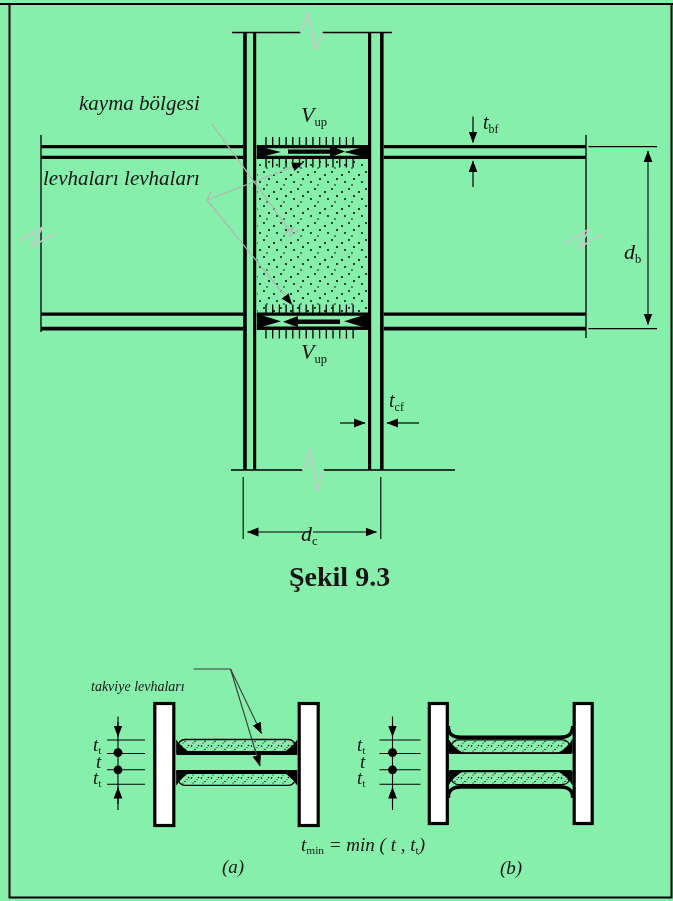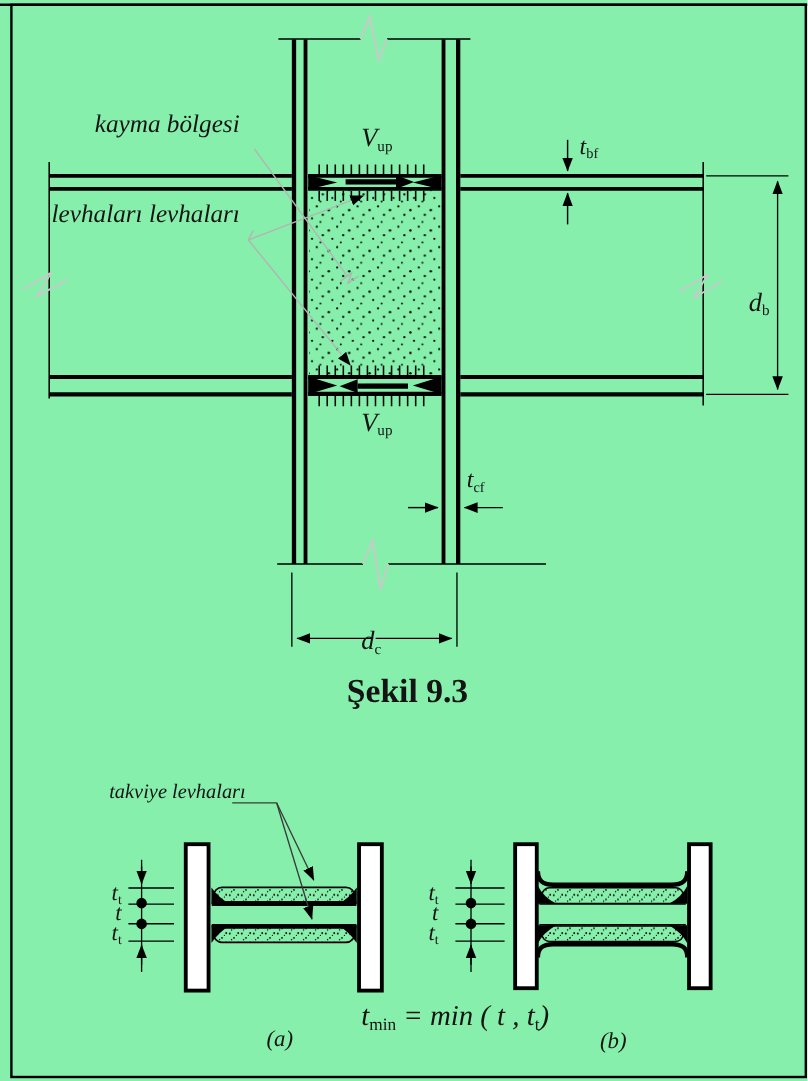--- a/index.html
+++ b/index.html
@@ -8,21 +8,21 @@
   svg{position:absolute;left:0;top:0;}
   .lbl{position:absolute;white-space:nowrap;color:#141414;line-height:1.05;}
   .sub{font-size:0.60em;font-style:normal;vertical-align:-0.30em;letter-spacing:0;}
   .caption{font-weight:bold;font-size:28px;}
   .big{font-size:21px;font-style:italic;}
   .dim{font-size:21px;}
   .dim .base{font-style:italic;font-size:22px;}
   .small-lbl{font-size:19px;font-style:italic;}
   .tdim{font-size:19px;}
   .tdim .base{font-style:italic;}
-  .formula{font-size:24px;}
+  .formula{font-size:19px;}
   .formula .base{font-style:italic;}
 </style>
 </head>
 <body>
 
 <div class="page">
 
 <svg width="673" height="901" viewBox="0 0 673 901">
   <defs>
     <pattern id="dots1" width="17" height="17" patternUnits="userSpaceOnUse">
@@ -228,21 +228,21 @@
 <div class="lbl dim" style="left:389px;top:390px;font-size:20px;">
   <span class="base" style="font-size:20px;">t</span><span class="sub">cf</span>
 </div>
 
 <div class="lbl dim" style="left:301px;top:522px;">
   <span class="base">d</span><span class="sub">c</span>
 </div>
 
 <div class="lbl caption" style="left:289px;top:562px;">Şekil 9.3</div>
 
-<div class="lbl small-lbl" style="left:91px;top:651px;font-size:17px;">takviye levhaları</div>
+<div class="lbl small-lbl" style="left:91px;top:680px;font-size:14px;">takviye levhaları</div>
 
 <div class="lbl tdim" style="left:93px;top:735px;">
   <span class="base">t</span><span class="sub">t</span>
 </div>
 <div class="lbl tdim" style="left:96px;top:752px;">
   <span class="base">t</span>
 </div>
 <div class="lbl tdim" style="left:93px;top:768px;">
   <span class="base">t</span><span class="sub">t</span>
 </div>

